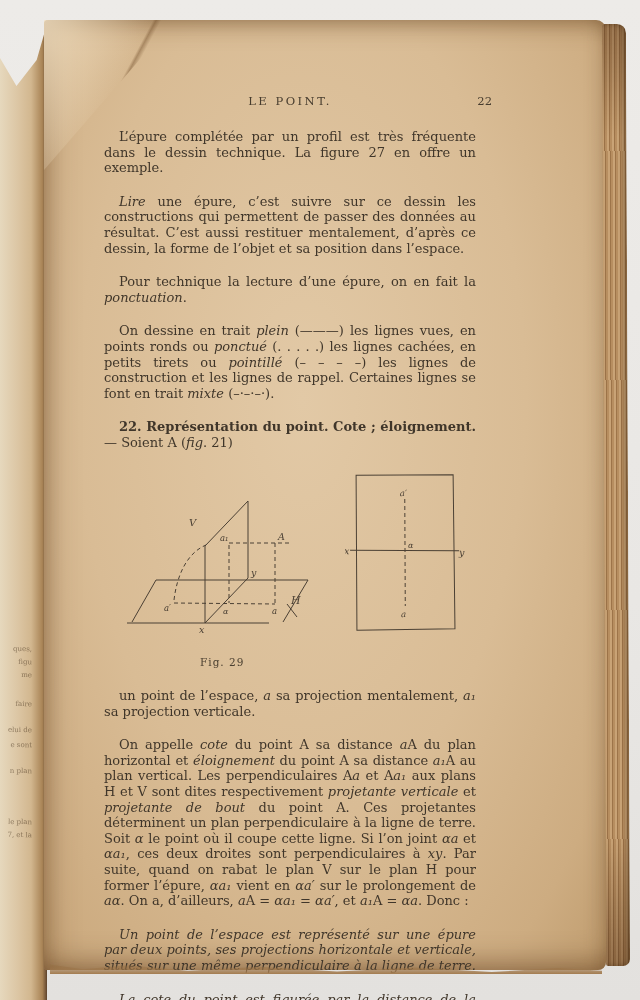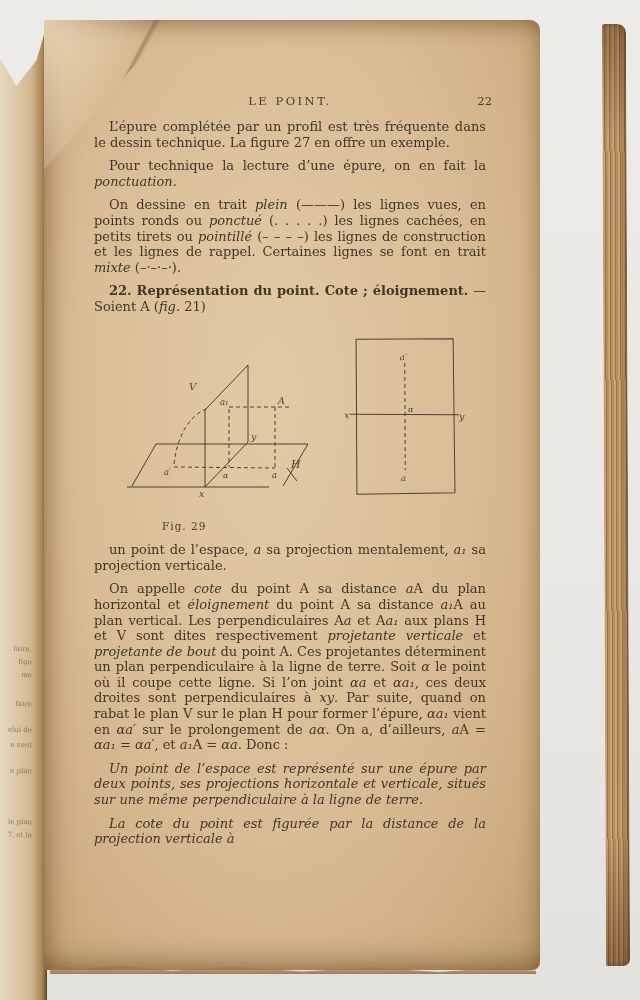--- a/index.html
+++ b/index.html
@@ -8,21 +8,21 @@
          font-family:"DejaVu Serif","Liberation Serif",serif;}
 
   
   .stack-left{position:absolute;left:0;top:0;width:47px;height:1000px;
     background:linear-gradient(to right,#e6d8bd 0,#dcc6a4 38%,#d2b78f 66%,#a98456 90%,#6e5136 98%,#5a4129 100%);
     clip-path:polygon(0 5.8%,35% 8.6%,78% 6%,100% 2.4%,100% 100%,0 100%);}
   .frag{position:absolute;right:15px;width:30px;text-align:right;font-size:7px;
         line-height:8px;color:rgba(75,55,32,.55);transform:rotate(1deg);}
 
   
-  .page{position:absolute;left:44px;top:20px;width:496px;height:950px;
+  .page{position:absolute;left:44px;top:20px;width:562px;height:950px;
     background:radial-gradient(ellipse at 46% 40%,#e2c9a6 0%,#d9bc95 52%,#cdac81 84%,#bf9c6e 100%);
     border-radius:4px 10px 8px 3px;
     box-shadow:inset 0 16px 24px -14px rgba(100,65,30,.55),
                inset 0 -20px 28px -14px rgba(95,60,28,.5),
                inset 18px 0 32px -18px rgba(95,60,28,.5),
                inset -12px 0 24px -16px rgba(105,70,38,.4);}
   .crease{position:absolute;left:0;top:0;width:130px;height:150px;pointer-events:none;
     background:linear-gradient(118deg,rgba(244,228,200,.8) 0%,rgba(244,228,200,.3) 34%,rgba(244,228,200,0) 52%),
                linear-gradient(118deg,transparent 52%,rgba(115,80,45,.45) 53.5%,transparent 56%);
     clip-path:polygon(0 0,100% 0,0 100%);}
@@ -33,50 +33,50 @@
   
   .fore-edge{position:absolute;left:604px;top:24px;width:24px;height:942px;
     background:repeating-linear-gradient(to right,#c9a376 0 2px,#9d7449 2px 3px,#b78e60 3px 5px),
                linear-gradient(180deg,rgba(90,60,30,.35),rgba(0,0,0,0) 12%,rgba(0,0,0,0) 86%,rgba(90,60,30,.4));
     background-blend-mode:multiply;border-radius:3px 9px 7px 2px;transform:rotate(-.25deg);
     box-shadow:inset -3px 0 5px rgba(70,45,20,.5);}
 
   
   .content{position:absolute;left:42px;top:74px;width:408px;color:#40362a;
            font-size:13px;line-height:15.6px;text-align:justify;}
-  .content p{margin:8px;text-indent:15px;}
+  .content p{margin:18px;text-indent:15px;}
   .it{font-style:italic;} .bd{font-weight:bold;}
   .pagehead{position:relative;height:17px;font-size:11.5px;letter-spacing:2.5px;text-align:center;
             color:#473c2e;}
   .pagehead .num{position:absolute;right:2px;top:0;letter-spacing:0;}
   .p1{margin-top:11px;} .p2{margin-top:6px;} .p3{margin-top:6px;} .p4{margin-top:0;}
   .h22{margin-top:25px;text-indent:15px;}
   .figrow{position:relative;height:168px;margin-top:26px;}
   .figrow svg{position:absolute;}
   .fig-left{left:40px;top:6px;}
   .fig-right{left:259px;top:-6px;transform:rotate(.8deg);}
-  .figcap{margin:10px 0 0 76px;font-size:10.5px;letter-spacing:1px;color:#4a3f30;}
+  .figcap{margin:10px 0 0 114px;font-size:10.5px;letter-spacing:1px;color:#4a3f30;}
   .p5{margin-top:30px;text-indent:0;}
   .p6{margin-top:0;}
   .p7{margin-top:1px;} .p8{margin-top:1px;}
   svg text{font-family:"DejaVu Serif",serif;font-style:italic;fill:#4b4034;stroke:none;}
   .stroke{stroke:#4b4034;fill:none;stroke-width:1;}
   .dash{stroke-dasharray:4 3;}
 
   .watermark{position:absolute;left:149px;top:608px;z-index:6;white-space:nowrap;
     font-family:"Liberation Sans","DejaVu Sans",sans-serif;font-weight:700;
     font-size:46px;letter-spacing:1px;color:#2f6ecf;opacity:.94;}
 </style>
 </head>
 <body>
 
 <div class="photo">
 
   <div class="stack-left">
-    <span class="frag" style="top:645px">faire,</span>
+    <span class="frag" style="top:645px">ques,</span>
     <span class="frag" style="top:658px">figu</span>
     <span class="frag" style="top:671px">me</span>
     <span class="frag" style="top:700px">faire</span>
     <span class="frag" style="top:726px">elui de</span>
     <span class="frag" style="top:741px">e sont</span>
     <span class="frag" style="top:767px">n plan</span>
     <span class="frag" style="top:818px">le plan</span>
     <span class="frag" style="top:831px">7, et la</span>
   </div>
 
@@ -84,20 +84,21 @@
     <div class="crease"></div>
 
     <div class="content">
 
       <div class="pagehead">
         <span>LE POINT.</span>
         <span class="num">22</span>
       </div>
 
       <p class="p1"><span>L’épure complétée par un profil est très fréquente dans le dessin technique. La figure 27 en offre un exemple.</span></p>
+      <p class="p2"><span class="it">Lire</span><span> une épure, c’est suivre sur ce dessin les constructions qui permettent de passer des données au résultat. C’est aussi restituer mentalement, d’après ce dessin, la forme de l’objet et sa position dans l’espace.</span></p>
       <p class="p3"><span>Pour technique la lecture d’une épure, on en fait la </span><span class="it">ponctuation</span><span>.</span></p>
       <p class="p4"><span>On dessine en trait </span><span class="it">plein</span><span> (———) les lignes vues, en points ronds ou </span><span class="it">ponctué</span><span> (. . . . .) les lignes cachées, en petits tirets ou </span><span class="it">pointillé</span><span> (– – – –) les lignes de construction et les lignes de rappel. Certaines lignes se font en trait </span><span class="it">mixte</span><span> (–·–·–·).</span></p>
 
       <p class="h22"><span class="bd">22. Représentation du point. Cote ; éloignement.</span><span> — Soient A (</span><span class="it">fig</span><span>. 21)</span></p>
 
       <div class="figrow">
         <svg class="fig-left" width="205" height="155" viewBox="-5 0 205 155">
           <g class="stroke">
             <path d="M25 97 L177 97"></path>
             <path d="M25 97 L1 139"></path>

